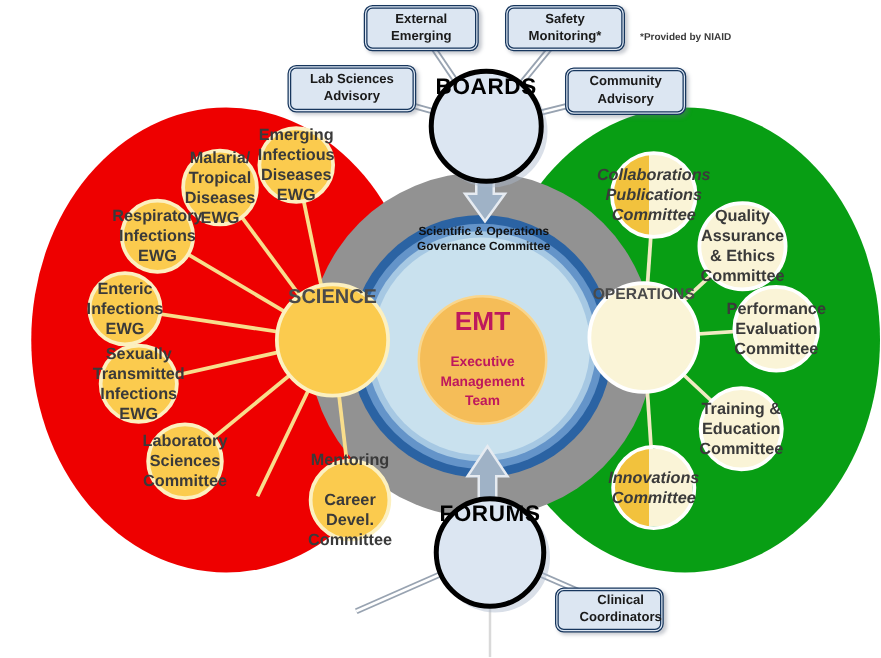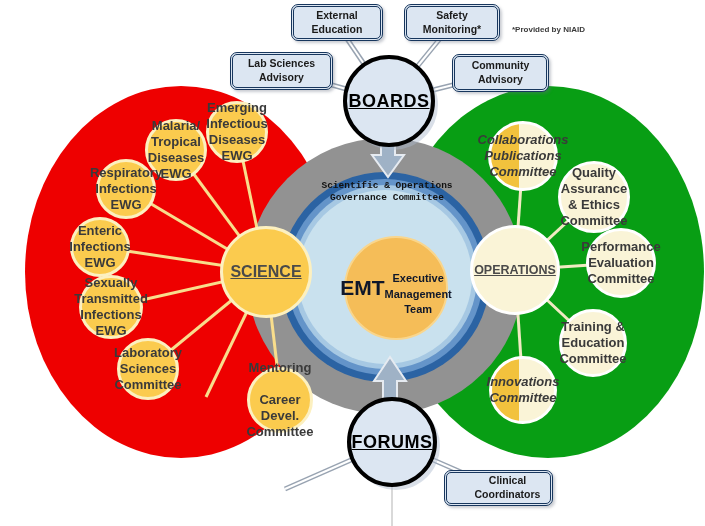--- a/index.html
+++ b/index.html
@@ -9,34 +9,34 @@
   .red-ellipse{left:25px;top:86px;width:312px;height:372px;border-radius:50%;background:var(--red,#EE0000);}
   .green-ellipse{left:392px;top:86px;width:312px;height:372px;border-radius:50%;background:var(--green,#089E14);}
   .ring-gray{left:247px;top:138px;width:276px;height:276px;border-radius:50%;background:var(--gray-ring,#929292);}
   .b1{left:280px;top:172px;width:210px;height:210px;border-radius:50%;background:var(--blue1,#2B63A3);}
   .b2{left:287px;top:179px;width:196px;height:196px;border-radius:50%;background:var(--blue2,#6494C9);}
   .b3{left:293px;top:185px;width:184px;height:184px;border-radius:50%;background:var(--blue3,#A6C8E3);}
   .b4{left:298px;top:190px;width:174px;height:174px;border-radius:50%;background:var(--blue4,#C9E1EE);}
   .wires{left:0;top:0;}
   .sogc-text{left:301px;top:177px;width:172px;text-align:center;color:#111;}
   .sogc-title{font-size:18px;font-weight:bold;letter-spacing:.5px;}
-  .sogc-sub{font-size:9.5px;font-weight:bold;line-height:1.3;margin-top:3px;white-space:pre-line;font-family:Liberation Mono, monospace;}
-  .emt{left:344px;top:236px;width:104px;height:104px;border-radius:50%;box-sizing:border-box;
+  .sogc-sub{font-size:9.5px;font-weight:bold;line-height:1.3;margin-top:3px;white-space:pre-line;}
+  .emt{left:334px;top:236px;width:104px;height:104px;border-radius:50%;box-sizing:border-box;
        background:var(--emt,#F5BD58);border:2px solid var(--emt-border,#F9D68D);
-       display:flex;align-items:center;justify-content:center;text-align:center;color:#0f172a;}
+       display:flex;flex-direction:column;align-items:center;justify-content:center;text-align:center;color:#be185d;}
   .emt-title{font-size:21px;font-weight:bold;}
   .emt-sub{font-size:11px;font-weight:bold;line-height:1.45;white-space:pre-line;margin-top:13px;}
   .bubble{position:absolute;border-radius:50%;box-sizing:border-box;display:flex;align-items:center;
           justify-content:center;text-align:center;font-weight:bold;font-size:13px;line-height:1.22;
           white-space:pre-line;color:#3A3A3A;}
   .bubble.gold{background:var(--gold,#FBCB4E);border:3px solid var(--gold-border,#FCF0C0);}
   .bubble.cream{background:var(--cream,#FAF4D7);border:3px solid #FFFFFF;}
   .bubble.split{background:linear-gradient(90deg,var(--gold-split,#F2C23D) 0 44%,var(--cream,#FAF4D7) 44% 100%);font-style:italic;}
-  .hub{position:absolute;border-radius:50%;box-sizing:border-box;display:flex;align-items:center;
-       justify-content:center;text-align:center;font-weight:bold;text-decoration:underline;}
+  .hub{position:absolute;border-radius:50%;box-sizing:border-box;display:flex;
+       justify-content:center;text-align:center;font-weight:bold;}
   .hub.bf{background:var(--hub-fill,#DCE6F2);border:4px solid #000;font-size:18px;letter-spacing:.5px;color:#000;
           box-shadow:4px 4px 0 -1px rgba(170,185,205,.45);}
   .hub.science{background:var(--gold,#FBCB4E);border:3px solid var(--gold-border,#FCF0C0);font-size:16px;color:#4A4A4A;}
   .hub.operations{background:var(--cream,#FAF4D7);border:3px solid #FFFFFF;font-size:12.5px;color:#4A4A4A;}
   .nodebox{position:absolute;box-sizing:border-box;background:var(--box-fill,#DCE6F2);
            border:3px double var(--box-border,#17365D);border-radius:7px;display:flex;align-items:center;
            justify-content:center;text-align:center;font-weight:bold;font-size:10.5px;line-height:1.3;
            white-space:pre-line;color:#1A1A1A;box-shadow:2px 2px 3px rgba(100,110,125,.35);}
   .footnote{left:512px;top:25px;font-size:8px;font-weight:bold;color:#3A3A3A;}
 </style>
@@ -161,25 +161,25 @@
   </div>
 
   <div class="hub bf" style="left:343px;top:55px;width:92px;height:92px;">
     <span>BOARDS</span>
   </div>
   <div class="hub bf" style="left:347px;top:397px;width:90px;height:90px;">
     <span>FORUMS</span>
   </div>
 
   <div class="nodebox" style="left:291px;top:4px;width:92px;height:37px;">External
-Education</div>
+Emerging</div>
   <div class="nodebox" style="left:404px;top:4px;width:96px;height:37px;">Safety
 Monitoring*</div>
   <div class="nodebox" style="left:230px;top:52px;width:103px;height:38px;">Lab Sciences
 Advisory</div>
   <div class="nodebox" style="left:452px;top:54px;width:97px;height:38px;">Community
 Advisory</div>
-  <div class="nodebox" style="left:444px;top:470px;width:109px;height:36px;padding-left:18px;">Clinical
+  <div class="nodebox" style="left:444px;top:470px;width:87px;height:36px;padding-left:18px;">Clinical
 Coordinators</div>
 
   <div class="abs footnote">*Provided by NIAID</div>
 
 </div>
 
 </body></html>

